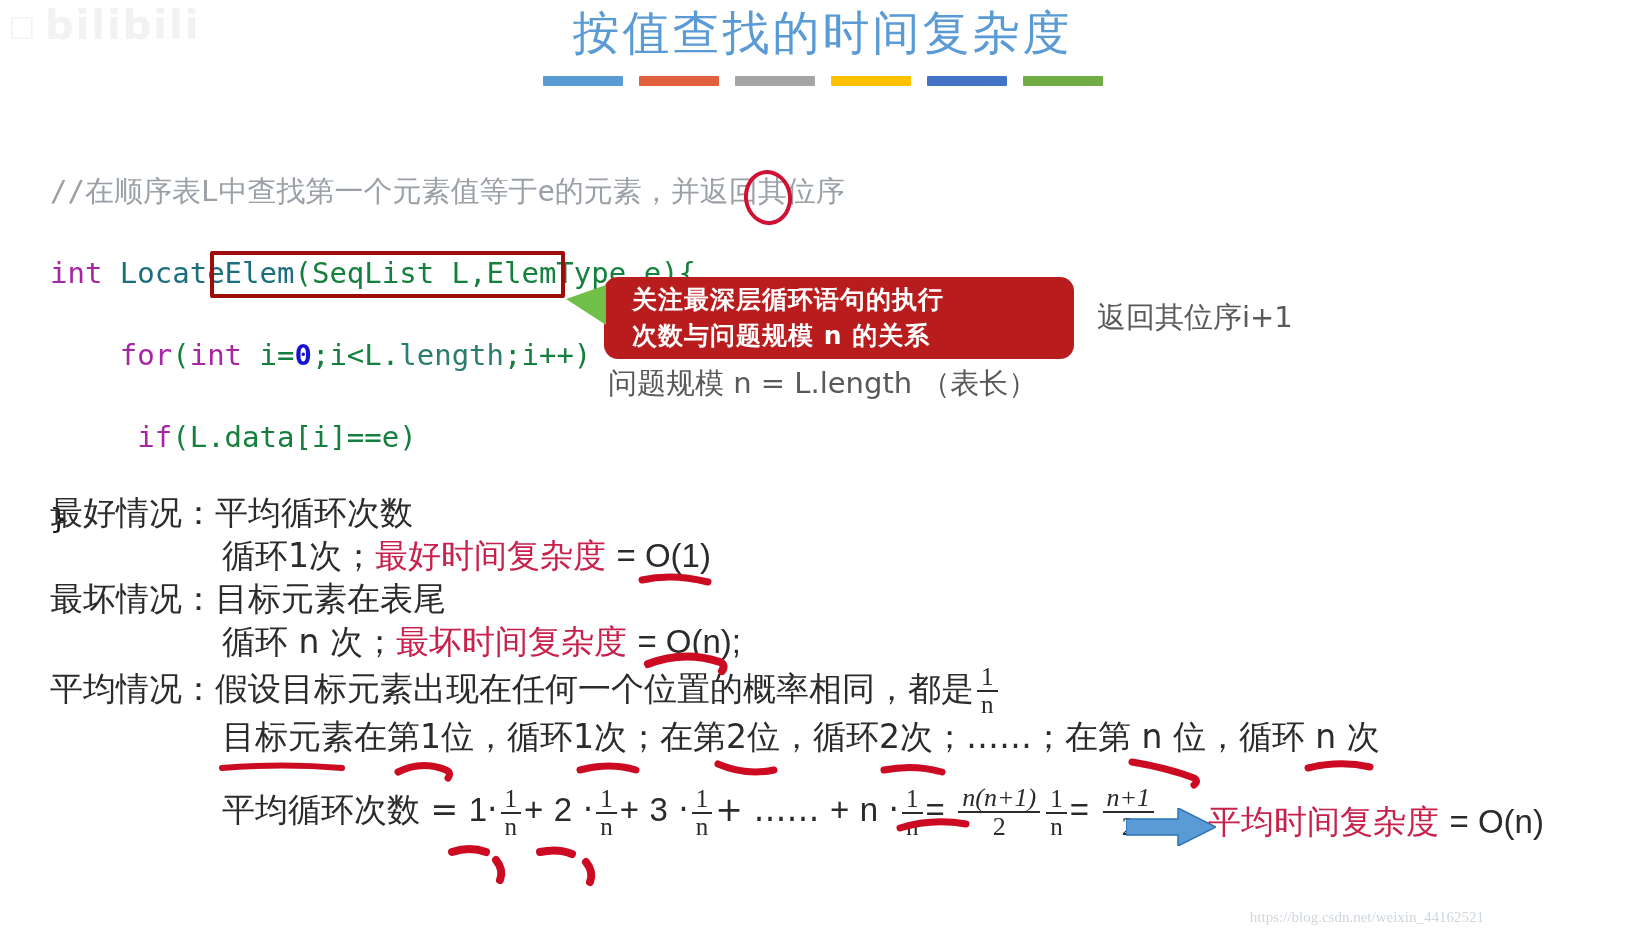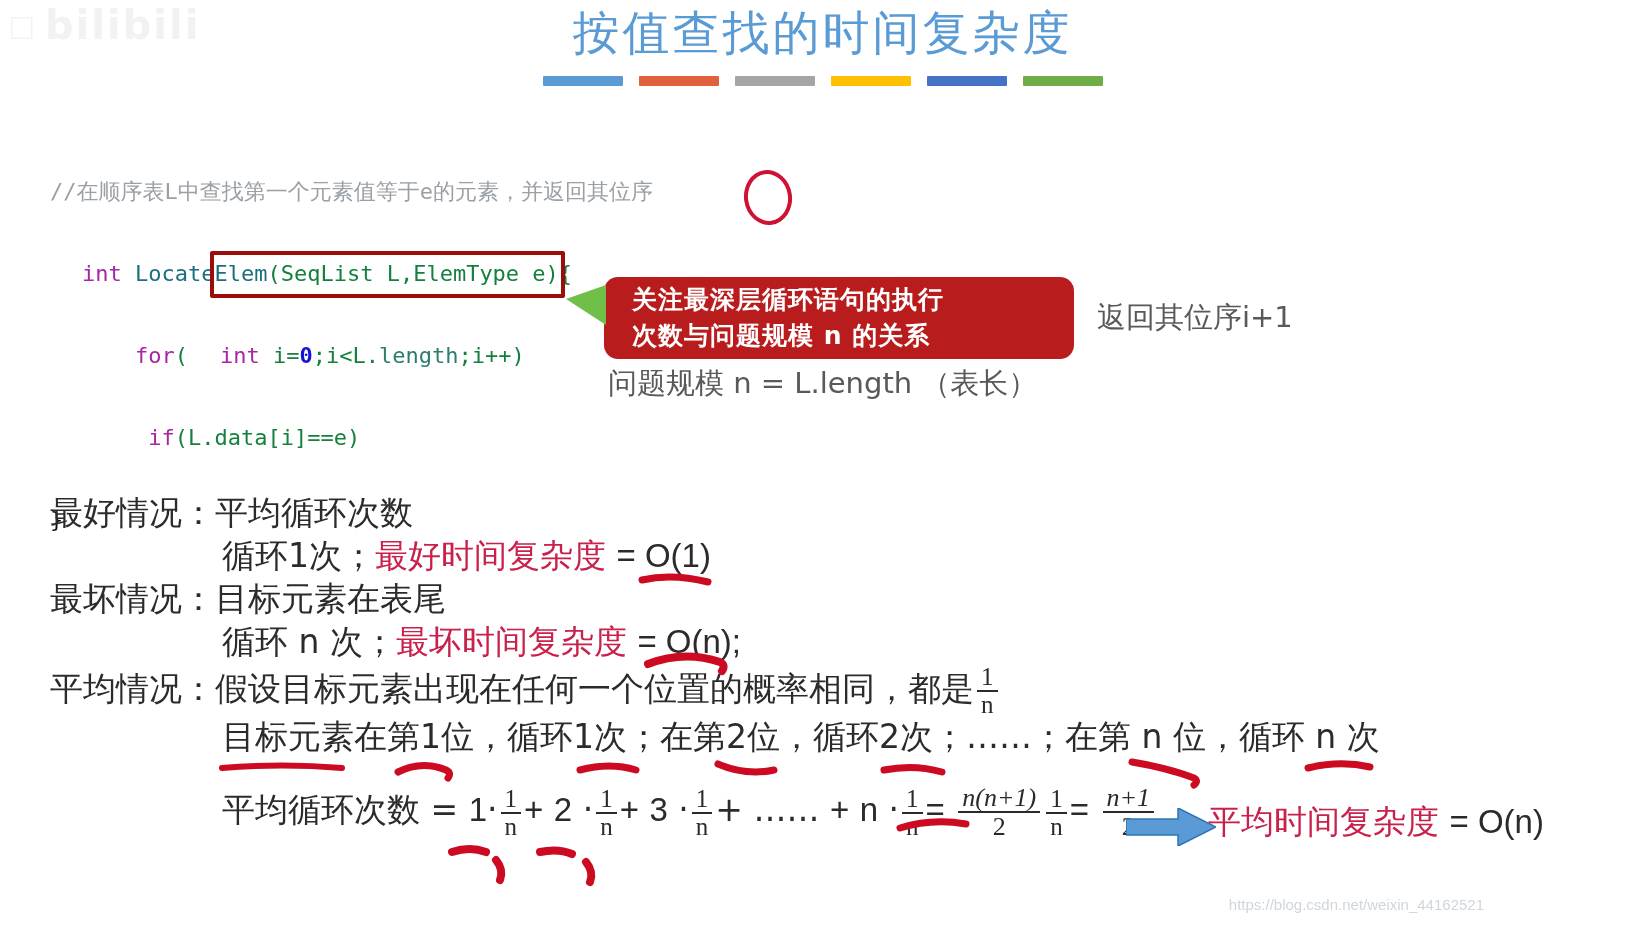--- a/index.html
+++ b/index.html
@@ -35,27 +35,27 @@
   .rule-row{
     position:absolute;top:76px;left:0;width:1645px;
     display:flex;justify-content:center;gap:16px;
   }
   .rule-row span{display:block;width:80px;height:10px;border-radius:1px;}
 
   
   .code{
     position:absolute;left:50px;top:130px;
     font-family:"DejaVu Sans Mono","Liberation Mono",monospace;
-    font-size:22px;
+    font-size:29px;
     line-height:41px;
     white-space:pre;
     color:#111;
   }
   .code .cm{color:#9aa0a6;}
-  .code .kw{color:#a626a4;margin-left:32px;}
+  .code .kw{color:#a626a4;}
   .code .fn{color:#1b6e7d;}
   .code .num{color:#1414d2;font-weight:bold;}
   .code .mem{color:#2a7d6f;}
   .code .pl{color:#15803d;margin-top:19px;}
 
   
   .ifbox{
     position:absolute;left:210px;top:251px;
     width:355px;height:47px;
     border:4px solid #9e0b0b;
@@ -133,23 +133,23 @@
   .frac .den{display:block;border-top:2px solid #2b2b2b;padding:0 4px;}
   .frac.big{font-size:26px;}
   .frac .ital{font-style:italic;}
   .curve{position:absolute;pointer-events:none;}
 
   
   .bluearrow{position:absolute;left:1126px;top:808px;width:90px;height:38px;}
 
   
   .url{
-    position:absolute;right:10px;bottom:21px;
+    position:absolute;right:10px;bottom:8px;
     font-size:15px;color:#cfd6dc;
-    font-family:Liberation Sans, sans-serif;
+    font-family:Liberation Serif, serif;
     margin-left:14px;
   }
 </style>
 </head>
 <body>
 
 <div id="slide">
 
   <div class="watermark">
     <span class="wm-mark">☐</span><span>bilibili</span>

